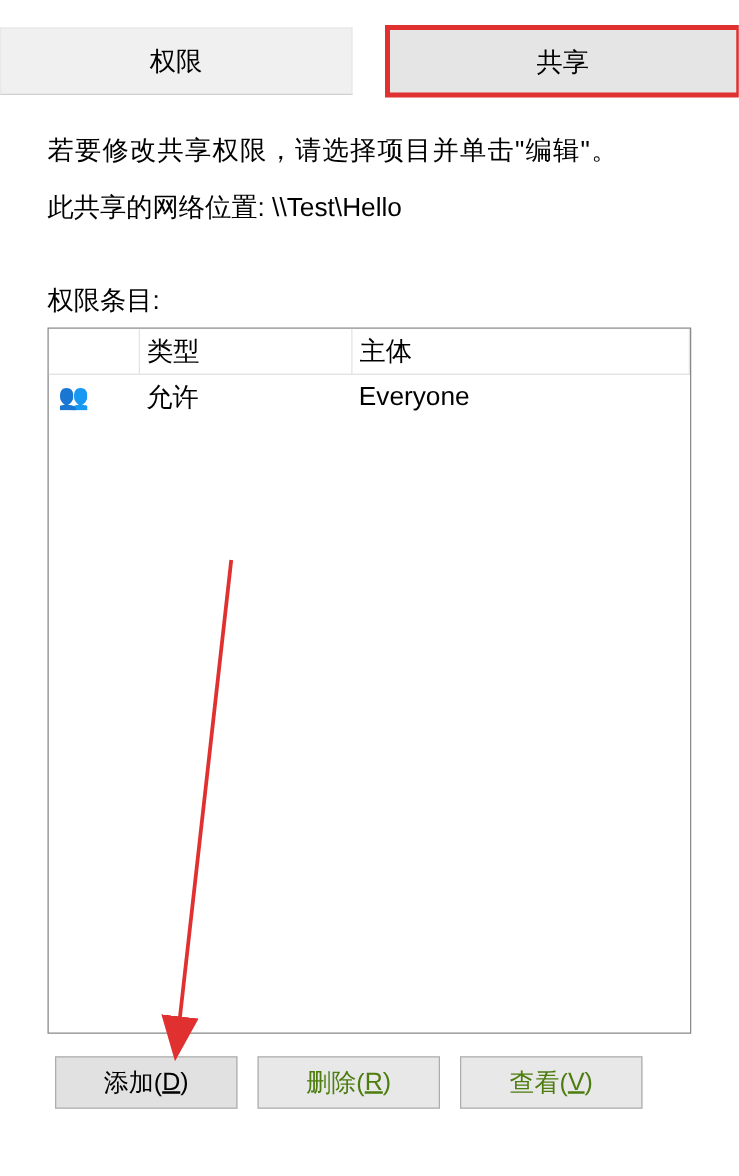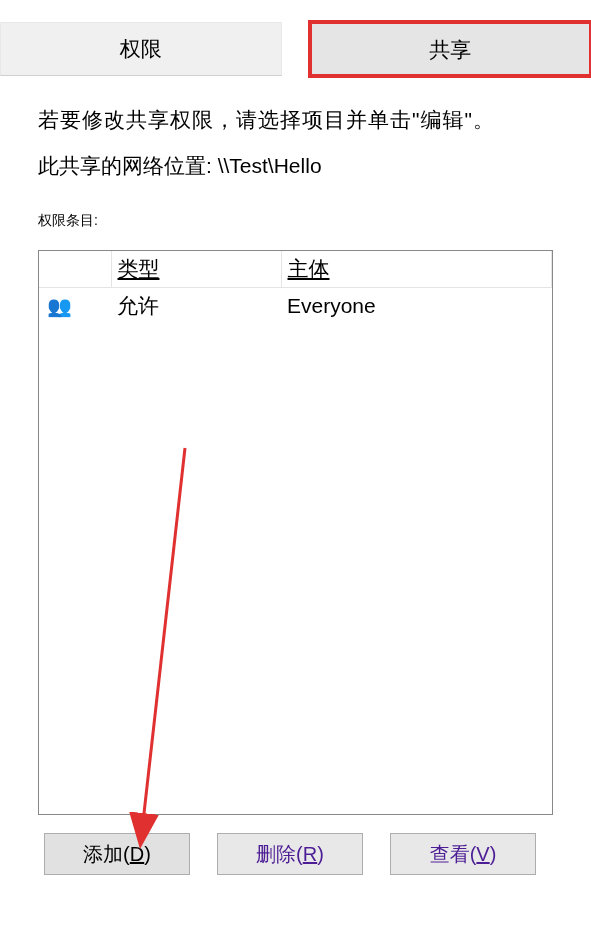--- a/index.html
+++ b/index.html
@@ -55,46 +55,45 @@
     }
     .instruction {
       font-size: 21px;
       color: #000;
       margin-bottom: 18px;
       letter-spacing: 1px;
     }
     .network-location {
       font-size: 21px;
       color: #000;
-      margin-bottom: 32px;
+      margin-bottom: 46px;
     }
     .permissions-label {
-      font-size: 14px;
-      color: #000;
-      margin-bottom: 20px;
+      font-size: 21px;
+      color: #000;
+      margin-bottom: 8px;
     }
     .permissions-table-wrap {
       border: 1px solid #888;
       height: 565px;
       background: #fff;
       overflow: hidden;
     }
     .permissions-table {
       width: 100%;
       border-collapse: collapse;
     }
     .permissions-table th {
       text-align: left;
       font-weight: normal;
       font-size: 21px;
       padding: 4px 6px 4px 6px;
       border-right: 1px solid #e4e4e4;
       border-bottom: 1px solid #e4e4e4;
       background: #fff;
-      text-decoration: underline;
     }
     .permissions-table th.col-icon {
       width: 72px;
       border-right: 1px solid #e4e4e4;
     }
     .permissions-table th.col-type {
       width: 170px;
     }
     .permissions-table td {
       font-size: 21px;
@@ -102,38 +101,38 @@
       vertical-align: middle;
     }
     .row-icon {
       display: inline-block;
       font-size: 20px;
       line-height: 1;
       padding-left: 2px;
     }
     .buttons-row {
       display: flex;
-      gap: 27px;
+      gap: 16px;
       margin-top: 18px;
       padding: 0 0 0 6px;
     }
     .btn {
       width: 146px;
       height: 42px;
       font-size: 20px;
       background: #e1e1e1;
       border: 1px solid #adadad;
       cursor: pointer;
       color: #000;
       display: flex;
       align-items: center;
       justify-content: center;
     }
     .btn.disabled {
-      color: #4c1d95;
+      color: #4d7c0f;
       background: #e8e8e8;
       cursor: default;
     }
     .btn .underline {
       text-decoration: underline;
     }
     .arrow-svg {
       position: absolute;
       top: 440px;
       left: 105px;

